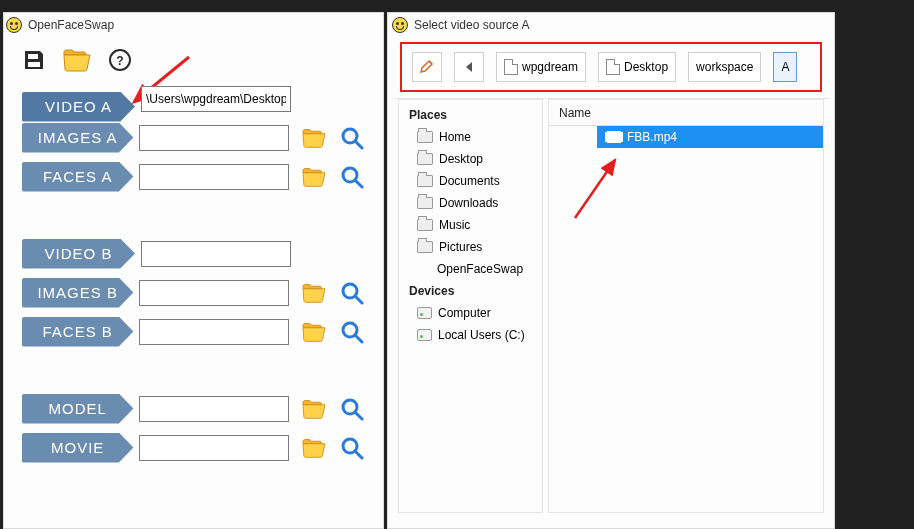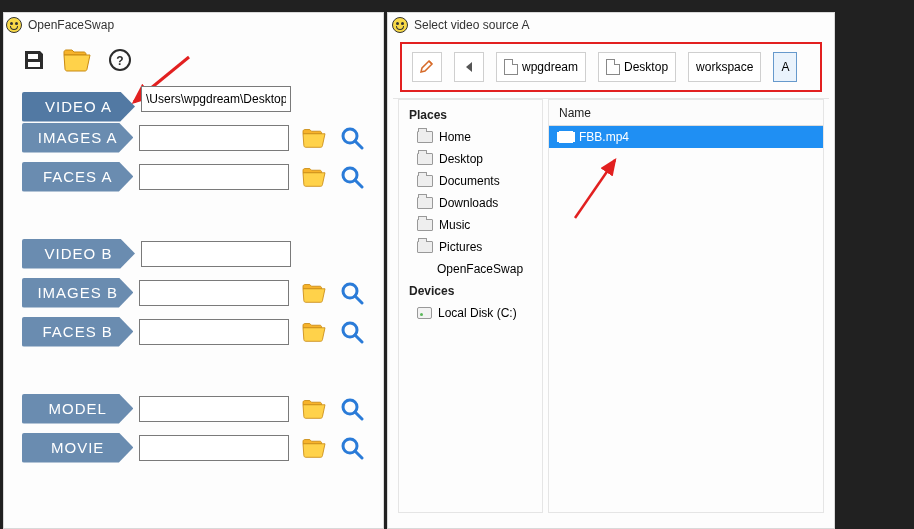--- a/index.html
+++ b/index.html
@@ -41,21 +41,21 @@
   .places-pane { width:145px; border:1px solid #e5e5e5; margin:0 5px 0 5px; padding:4px 4px;}
   .pane-header { font-weight:600; padding:4px 6px; color:#222;}
   .place-item { display:flex; align-items:center; gap:6px; padding:4px 6px 4px 14px; cursor:pointer;}
   .place-item.indent{ padding-left:34px;}
   .folder-mini { width:16px; height:12px; background:#eee; border:1px solid #999; border-radius:1px; position:relative; display:inline-block;}
   .folder-mini::before{ content:""; position:absolute; top:-4px; left:0; width:7px; height:3px; background:#eee; border:1px solid #999; border-bottom:none; border-radius:1px 1px 0 0;}
   .drive-mini { width:15px; height:12px; border:1px solid #999; border-radius:2px; background:#f3f3f3; position:relative; display:inline-block;}
   .drive-mini::before{content:""; position:absolute; left:2px; bottom:2px; width:3px; height:3px; background:#5cb85c; border-radius:50%;}
   .files-pane { flex:1; border:1px solid #e5e5e5; margin-right:5px;}
   .files-header { height:26px; border-bottom:1px solid #dcdcdc; display:flex; align-items:center; padding:0 10px; background:#fcfcfc; font-weight:400; color:#222;}
-  .file-row { height:22px; display:flex; align-items:center; padding:0 10px; gap:6px; cursor:pointer;}
+  .file-row { height:22px; display:flex; align-items:center; padding:0 10px; gap:6px; cursor:pointer;margin-left:48px;}
   .file-row.selected { background:#1f8ff3; color:#fff;}
   .vid-ico{ width:14px; height:12px; background:#fff; border:1px solid currentColor; position:relative; display:inline-block;}
   .vid-ico::before, .vid-ico::after{ content:""; position:absolute; width:2px; height:100%; background:repeating-linear-gradient(#fff 0 2px, currentColor 2px 4px);}
   .vid-ico::before{left:-3px;} .vid-ico::after{right:-3px;}
   .arrow-red2 { position:absolute; left:555px; top:148px; pointer-events:none;}
 </style>
 </head>
 <body>
 
 <div class="ofs-window">
@@ -274,21 +274,25 @@
       <div class="place-item">
           <span class="folder-mini"></span>
           <span>Pictures</span>
         </div>
       <div class="place-item indent">
           <span>OpenFaceSwap</span>
         </div>
       <div class="pane-header">Devices</div>
       <div class="place-item">
           <span class="drive-mini"></span>
-          <span>Local Disk (C:)</span>
+          <span>Computer</span>
+        </div>
+      <div class="place-item">
+          <span class="drive-mini"></span>
+          <span>Local Users (C:)</span>
         </div>
     </div>
 
     <div class="files-pane">
       <div class="files-header">Name</div>
       <div class="file-row selected">
         <span class="vid-ico"></span>
         <span>FBB.mp4</span>
       </div>
     </div>

